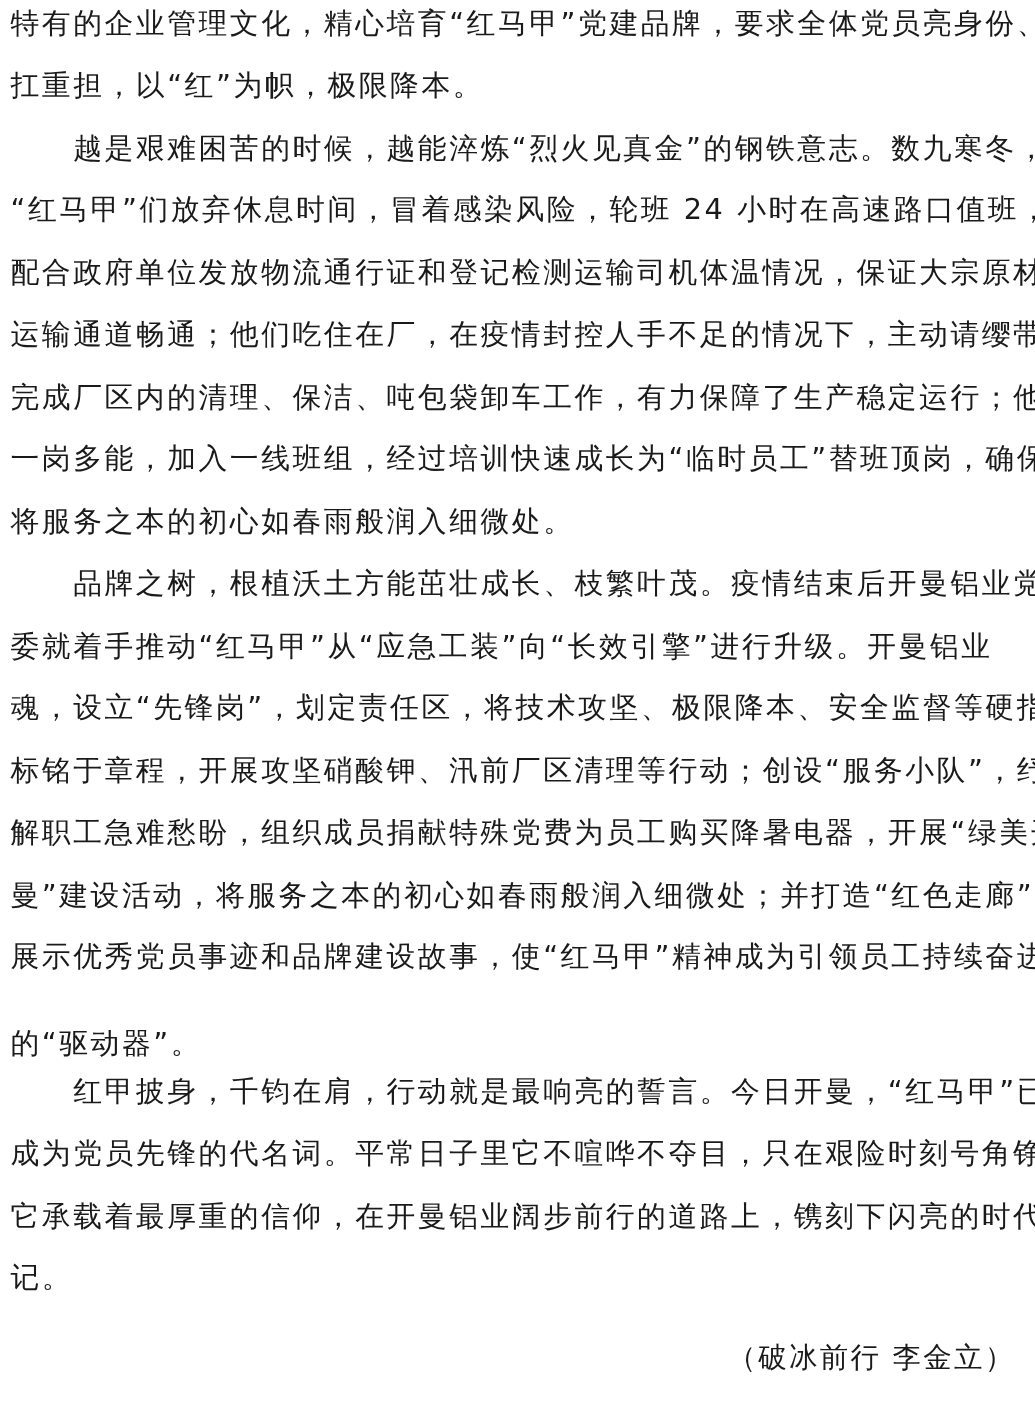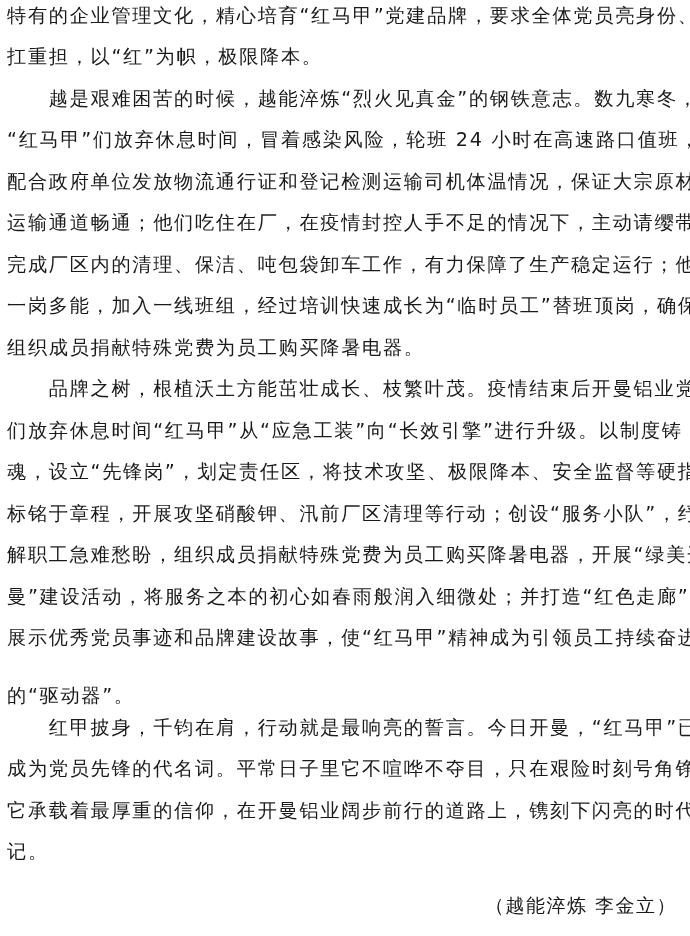--- a/index.html
+++ b/index.html
@@ -24,32 +24,32 @@
     <div class="line" style="top:4px">特有的企业管理文化，精心培育“红马甲”党建品牌，要求全体党员亮身份、</div>
     <div class="line" style="top:45px">扛重担，以“红”为帜，极限降本。</div>
   </div>
   <div>
     <div class="line" style="top:87px">　　越是艰难困苦的时候，越能淬炼“烈火见真金”的钢铁意志。数九寒冬，</div>
     <div class="line" style="top:128px">“红马甲”们放弃休息时间，冒着感染风险，轮班 24 小时在高速路口值班，</div>
     <div class="line" style="top:170px">配合政府单位发放物流通行证和登记检测运输司机体温情况，保证大宗原材料</div>
     <div class="line" style="top:211px">运输通道畅通；他们吃住在厂，在疫情封控人手不足的情况下，主动请缨带头</div>
     <div class="line" style="top:253px">完成厂区内的清理、保洁、吨包袋卸车工作，有力保障了生产稳定运行；他们</div>
     <div class="line" style="top:294px">一岗多能，加入一线班组，经过培训快速成长为“临时员工”替班顶岗，确保</div>
-    <div class="line" style="top:336px">组织成员捐献特殊党费为员工购买降暑电器。</div>
+    <div class="line" style="top:336px">将服务之本的初心如春雨般润入细微处。</div>
   </div>
   <div>
     <div class="line" style="top:377px">　　品牌之树，根植沃土方能茁壮成长、枝繁叶茂。疫情结束后开曼铝业党</div>
-    <div class="line" style="top:419px">们放弃休息时间“红马甲”从“应急工装”向“长效引擎”进行升级。以制度铸</div>
+    <div class="line" style="top:419px">委就着手推动“红马甲”从“应急工装”向“长效引擎”进行升级。开曼铝业</div>
     <div class="line" style="top:460px">魂，设立“先锋岗”，划定责任区，将技术攻坚、极限降本、安全监督等硬指</div>
     <div class="line" style="top:502px">标铭于章程，开展攻坚硝酸钾、汛前厂区清理等行动；创设“服务小队”，纾</div>
     <div class="line" style="top:543px">解职工急难愁盼，组织成员捐献特殊党费为员工购买降暑电器，开展“绿美开</div>
     <div class="line" style="top:585px">曼”建设活动，将服务之本的初心如春雨般润入细微处；并打造“红色走廊”，</div>
     <div class="line" style="top:626px">展示优秀党员事迹和品牌建设故事，使“红马甲”精神成为引领员工持续奋进</div>
     <div class="line" style="top:684px">的“驱动器”。</div>
   </div>
   <div>
     <div class="line" style="top:716px">　　红甲披身，千钧在肩，行动就是最响亮的誓言。今日开曼，“红马甲”已</div>
     <div class="line" style="top:757px">成为党员先锋的代名词。平常日子里它不喧哗不夺目，只在艰险时刻号角铮铮，</div>
     <div class="line" style="top:799px">它承载着最厚重的信仰，在开曼铝业阔步前行的道路上，镌刻下闪亮的时代印</div>
     <div class="line" style="top:840px">记。</div>
   </div>
-  <div class="signature" style="top:893px">（越能淬炼  李金立）</div>
+  <div class="signature" style="top:893px">（破冰前行  李金立）</div>
 </div>
 
 </body></html>

